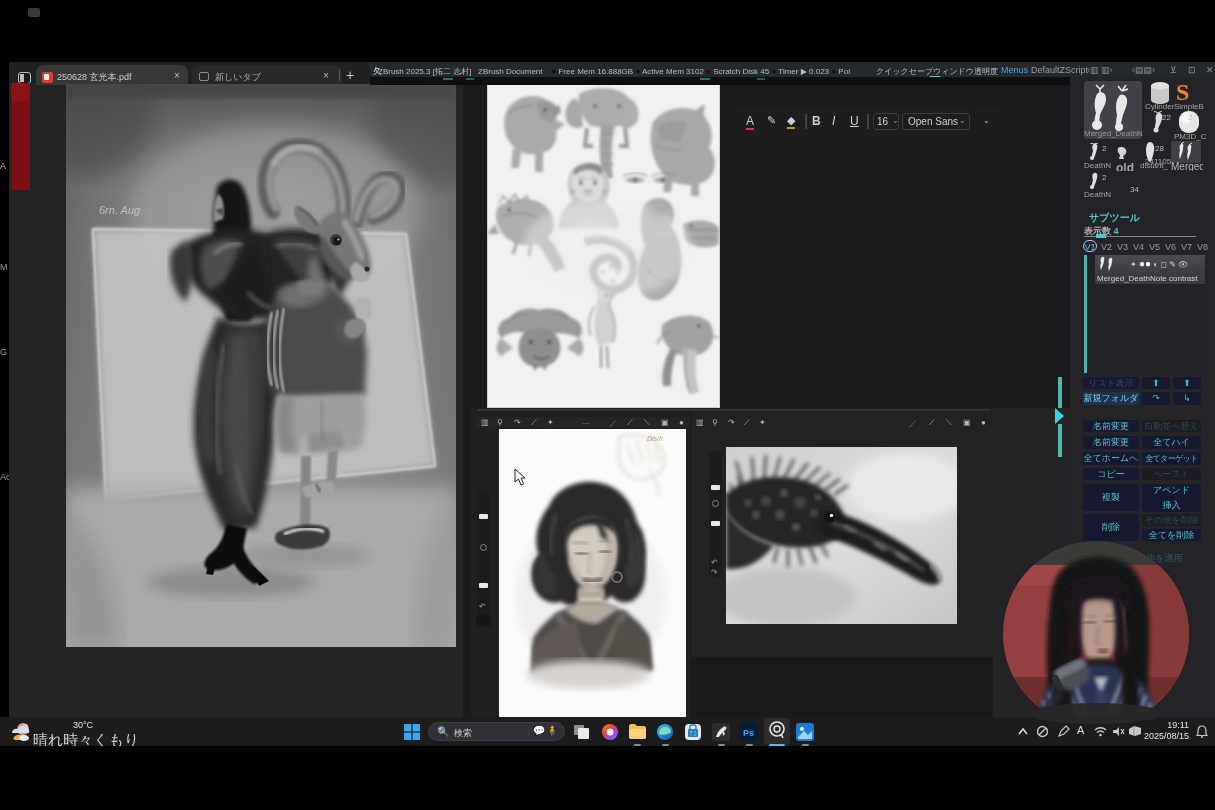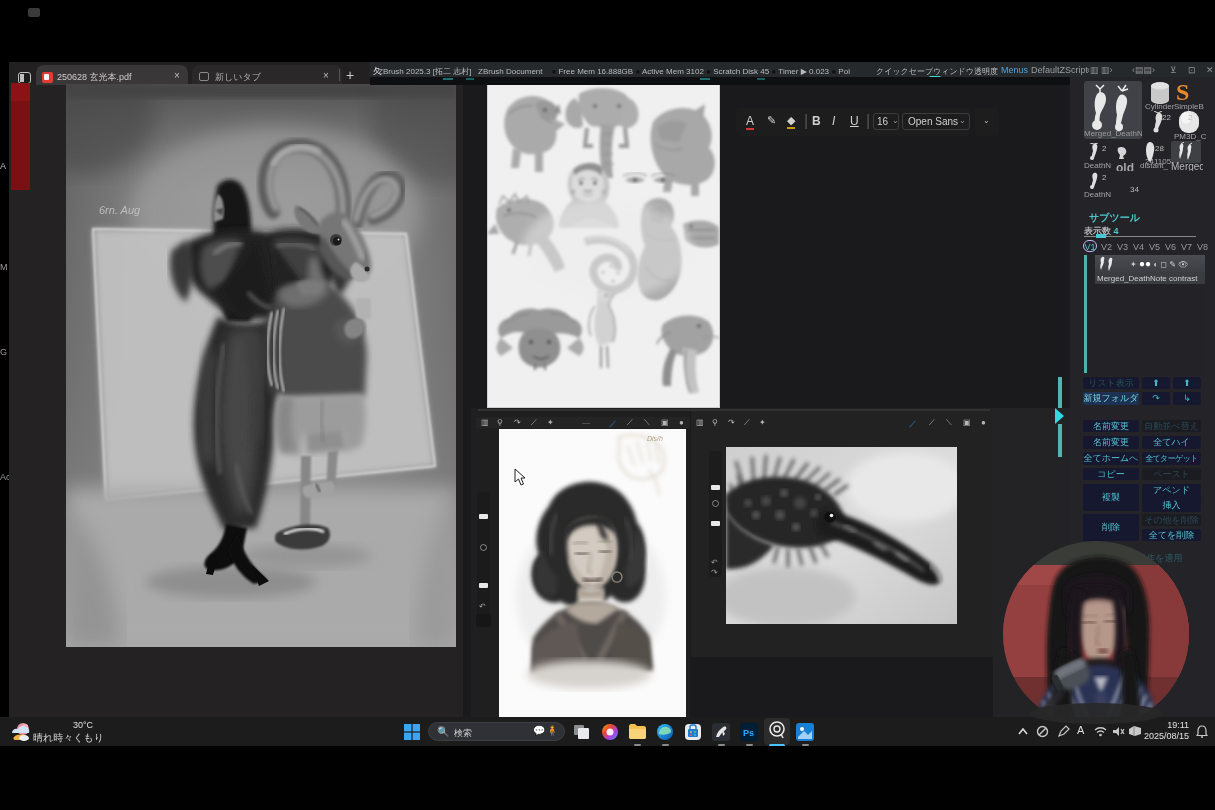--- a/index.html
+++ b/index.html
@@ -608,21 +608,21 @@
 <div class="abs" id="taskbar" style="left:0;top:717px;width:1215px;height:29px;background:#1c1c1c;z-index:6;">
 
   <svg class="abs" style="left:10px;top:4px;" width="22" height="22" viewBox="0 0 22 22">
     <circle cx="13" cy="8" r="6" fill="#e88fa2"></circle>
         <circle cx="15" cy="6" r="3" fill="#f6b8c4"></circle>
     <path d="M2,12 C2,9 5,7 8,8 C9,5 13,4 15,6 C18,6 20,9 19,12 Z" fill="#cfe3f5"></path>
     <path d="M4,16 C7,13 13,13 17,15 C19,16 19,19 16,19 L6,19 C3,19 3,17 4,16 Z" fill="#f2b03c"></path>
     <ellipse cx="14" cy="17" rx="5" ry="3" fill="#e8eef5"></ellipse>
   </svg>
   <div class="abs" style="left:33px;top:3px;color:#e0e0e0;font-size:9px;margin-left:40px;">30°C</div>
-  <div class="abs" style="left:33px;top:14px;color:#d5d5d5;font-size:10px;">晴れ時々くもり</div>
+  <div class="abs" style="left:33px;top:14px;color:#d5d5d5;font-size:15px;">晴れ時々くもり</div>
 
   <svg class="abs" style="left:404px;top:7px;" width="16" height="16" viewBox="0 0 16 16">
         <rect x="0" y="0" width="7.4" height="7.4" fill="#3ba5f2"></rect>
         <rect x="8.6" y="0" width="7.4" height="7.4" fill="#3ba5f2"></rect>
         <rect x="0" y="8.6" width="7.4" height="7.4" fill="#3ba5f2"></rect>
         <rect x="8.6" y="8.6" width="7.4" height="7.4" fill="#3ba5f2"></rect>
       </svg>
 
   <div class="abs" style="left:428px;top:5px;width:137px;height:19px;background:#2f3136;border:1px solid #3c3e43;border-radius:10px;">
     <span class="abs" style="left:8px;top:3px;color:#ccc;font-size:10px;">🔍</span>

